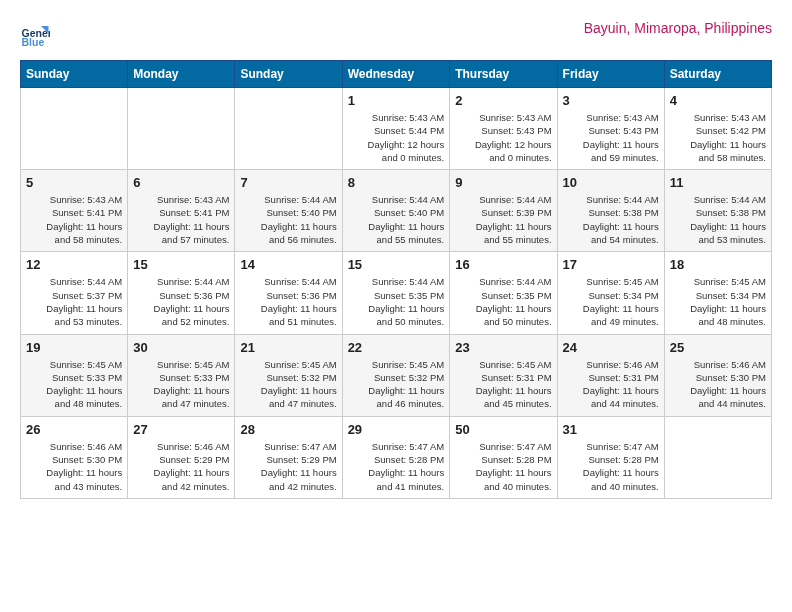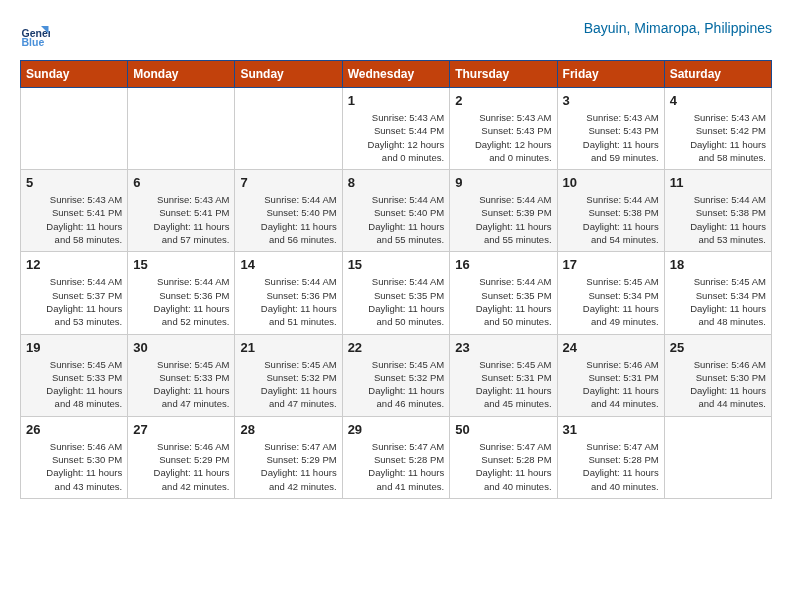--- a/index.html
+++ b/index.html
@@ -28,29 +28,29 @@
     .title-block {
       text-align: right;
     }
     .month-title {
       font-size: 32px;
       font-weight: bold;
       color: #222;
     }
     .location-title {
       font-size: 14px;
-      color: #0369a1;
+      color: #be185d;
     }
     .calendar {
       width: 100%;
       border-collapse: collapse;
       border: 1px solid #ccc;
     }
     .calendar th {
-      background: #c2410c;
+      background: #0369a1;
       color: #fff;
       font-size: 12px;
       font-weight: bold;
       padding: 6px 5px;
       text-align: left;
       border: 1px solid #1a4a90;
     }
     .calendar td {
       vertical-align: top;
       border: 1px solid #ccc;

